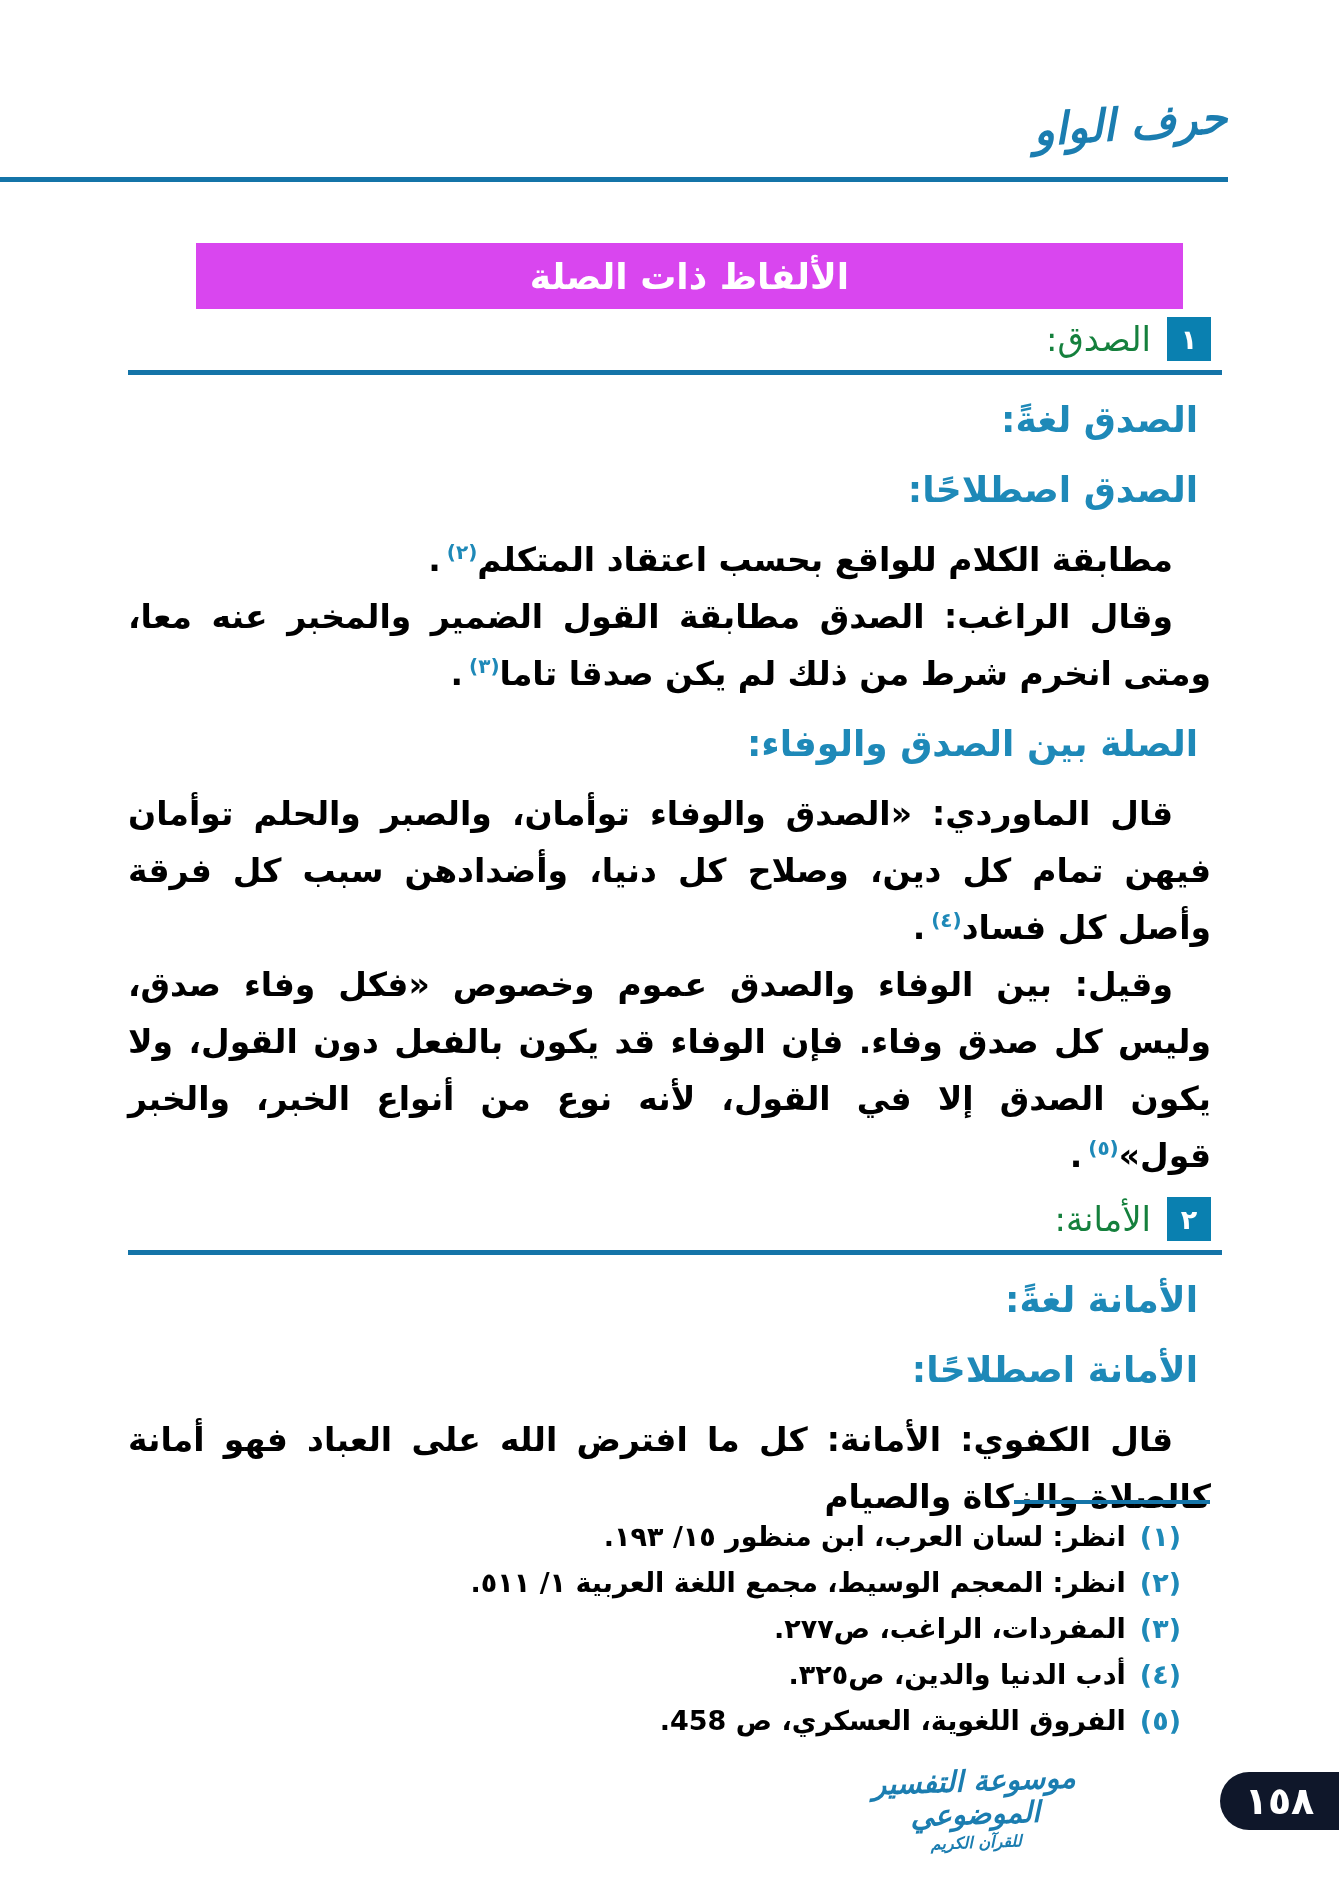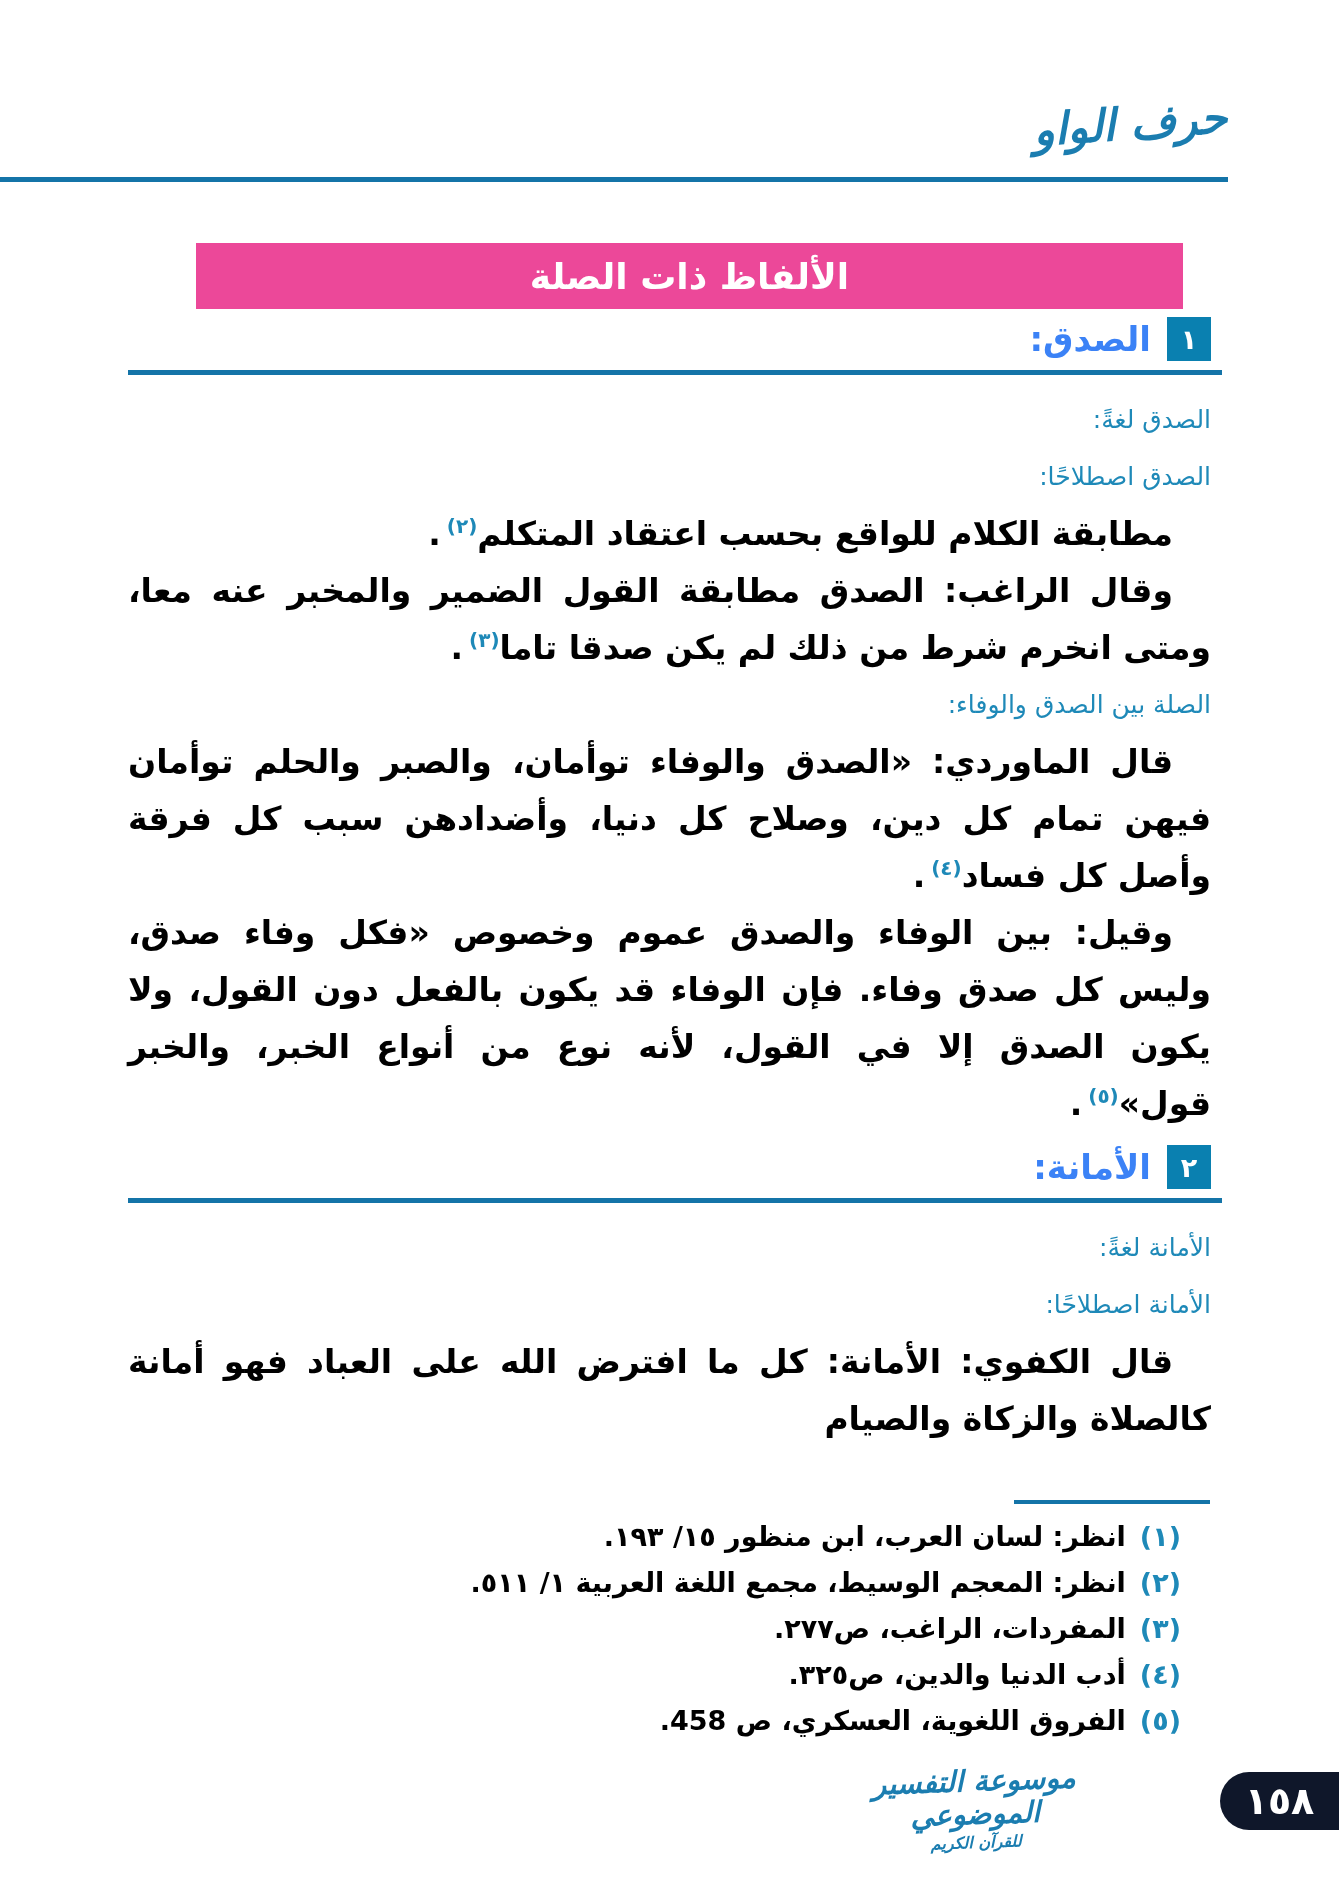--- a/index.html
+++ b/index.html
@@ -9,37 +9,37 @@
   }
   
   .calligraphy{
     position:absolute;top:98px;right:112px;color:#1b7db0;
     font-size:44px;font-weight:bold;font-style:italic;
     transform:rotate(-4deg);letter-spacing:-2px;white-space:nowrap;
   }
   .header-rule{position:absolute;top:177px;left:0;width:1228px;height:5px;background:#1474a8;}
   
   .banner{
-    position:absolute;top:243px;left:196px;width:987px;height:66px;background:#ec4899;
+    position:absolute;top:243px;left:196px;width:987px;height:66px;background:#d946ef;
     color:#fff;display:flex;align-items:center;justify-content:center;
     font-size:36px;font-weight:bold;
   }
   
   .main{position:absolute;top:316px;right:128px;left:128px;}
   .section-header{display:flex;align-items:center;gap:16px;height:46px;}
   .section-header.second{margin-top:12px;}
   .section-num{
     flex:0 0 44px;width:44px;height:44px;background:#0a80b0;color:#fff;
     display:flex;align-items:center;justify-content:center;
     font-size:27px;font-weight:bold;
   }
-  .section-title{color:#3b82f6;font-size:34px;font-weight:bold;line-height:44px;}
+  .section-title{color:#15803d;font-size:34px;font-weight:normal;line-height:44px;}
   .section-rule{height:5px;background:#1474a8;margin:8px -11px 16px 0;}
   .subhead{
-    color:#1e89b8;font-size:25px;font-weight:normal;line-height:57px;margin:0;
+    color:#1e89b8;font-size:36px;font-weight:bold;line-height:57px;margin:13px;
   }
   .para{
     font-size:33px;font-weight:bold;line-height:57px;margin:0;
     text-align:justify;text-indent:38px;
   }
   sup.ref{color:#1e89b8;font-size:20px;font-weight:bold;line-height:0;}
   .tail{margin-right:6px;}
   
   .fn-sep{position:absolute;top:1500px;right:129px;width:196px;height:4px;background:#1474a8;}
   .footnotes{

